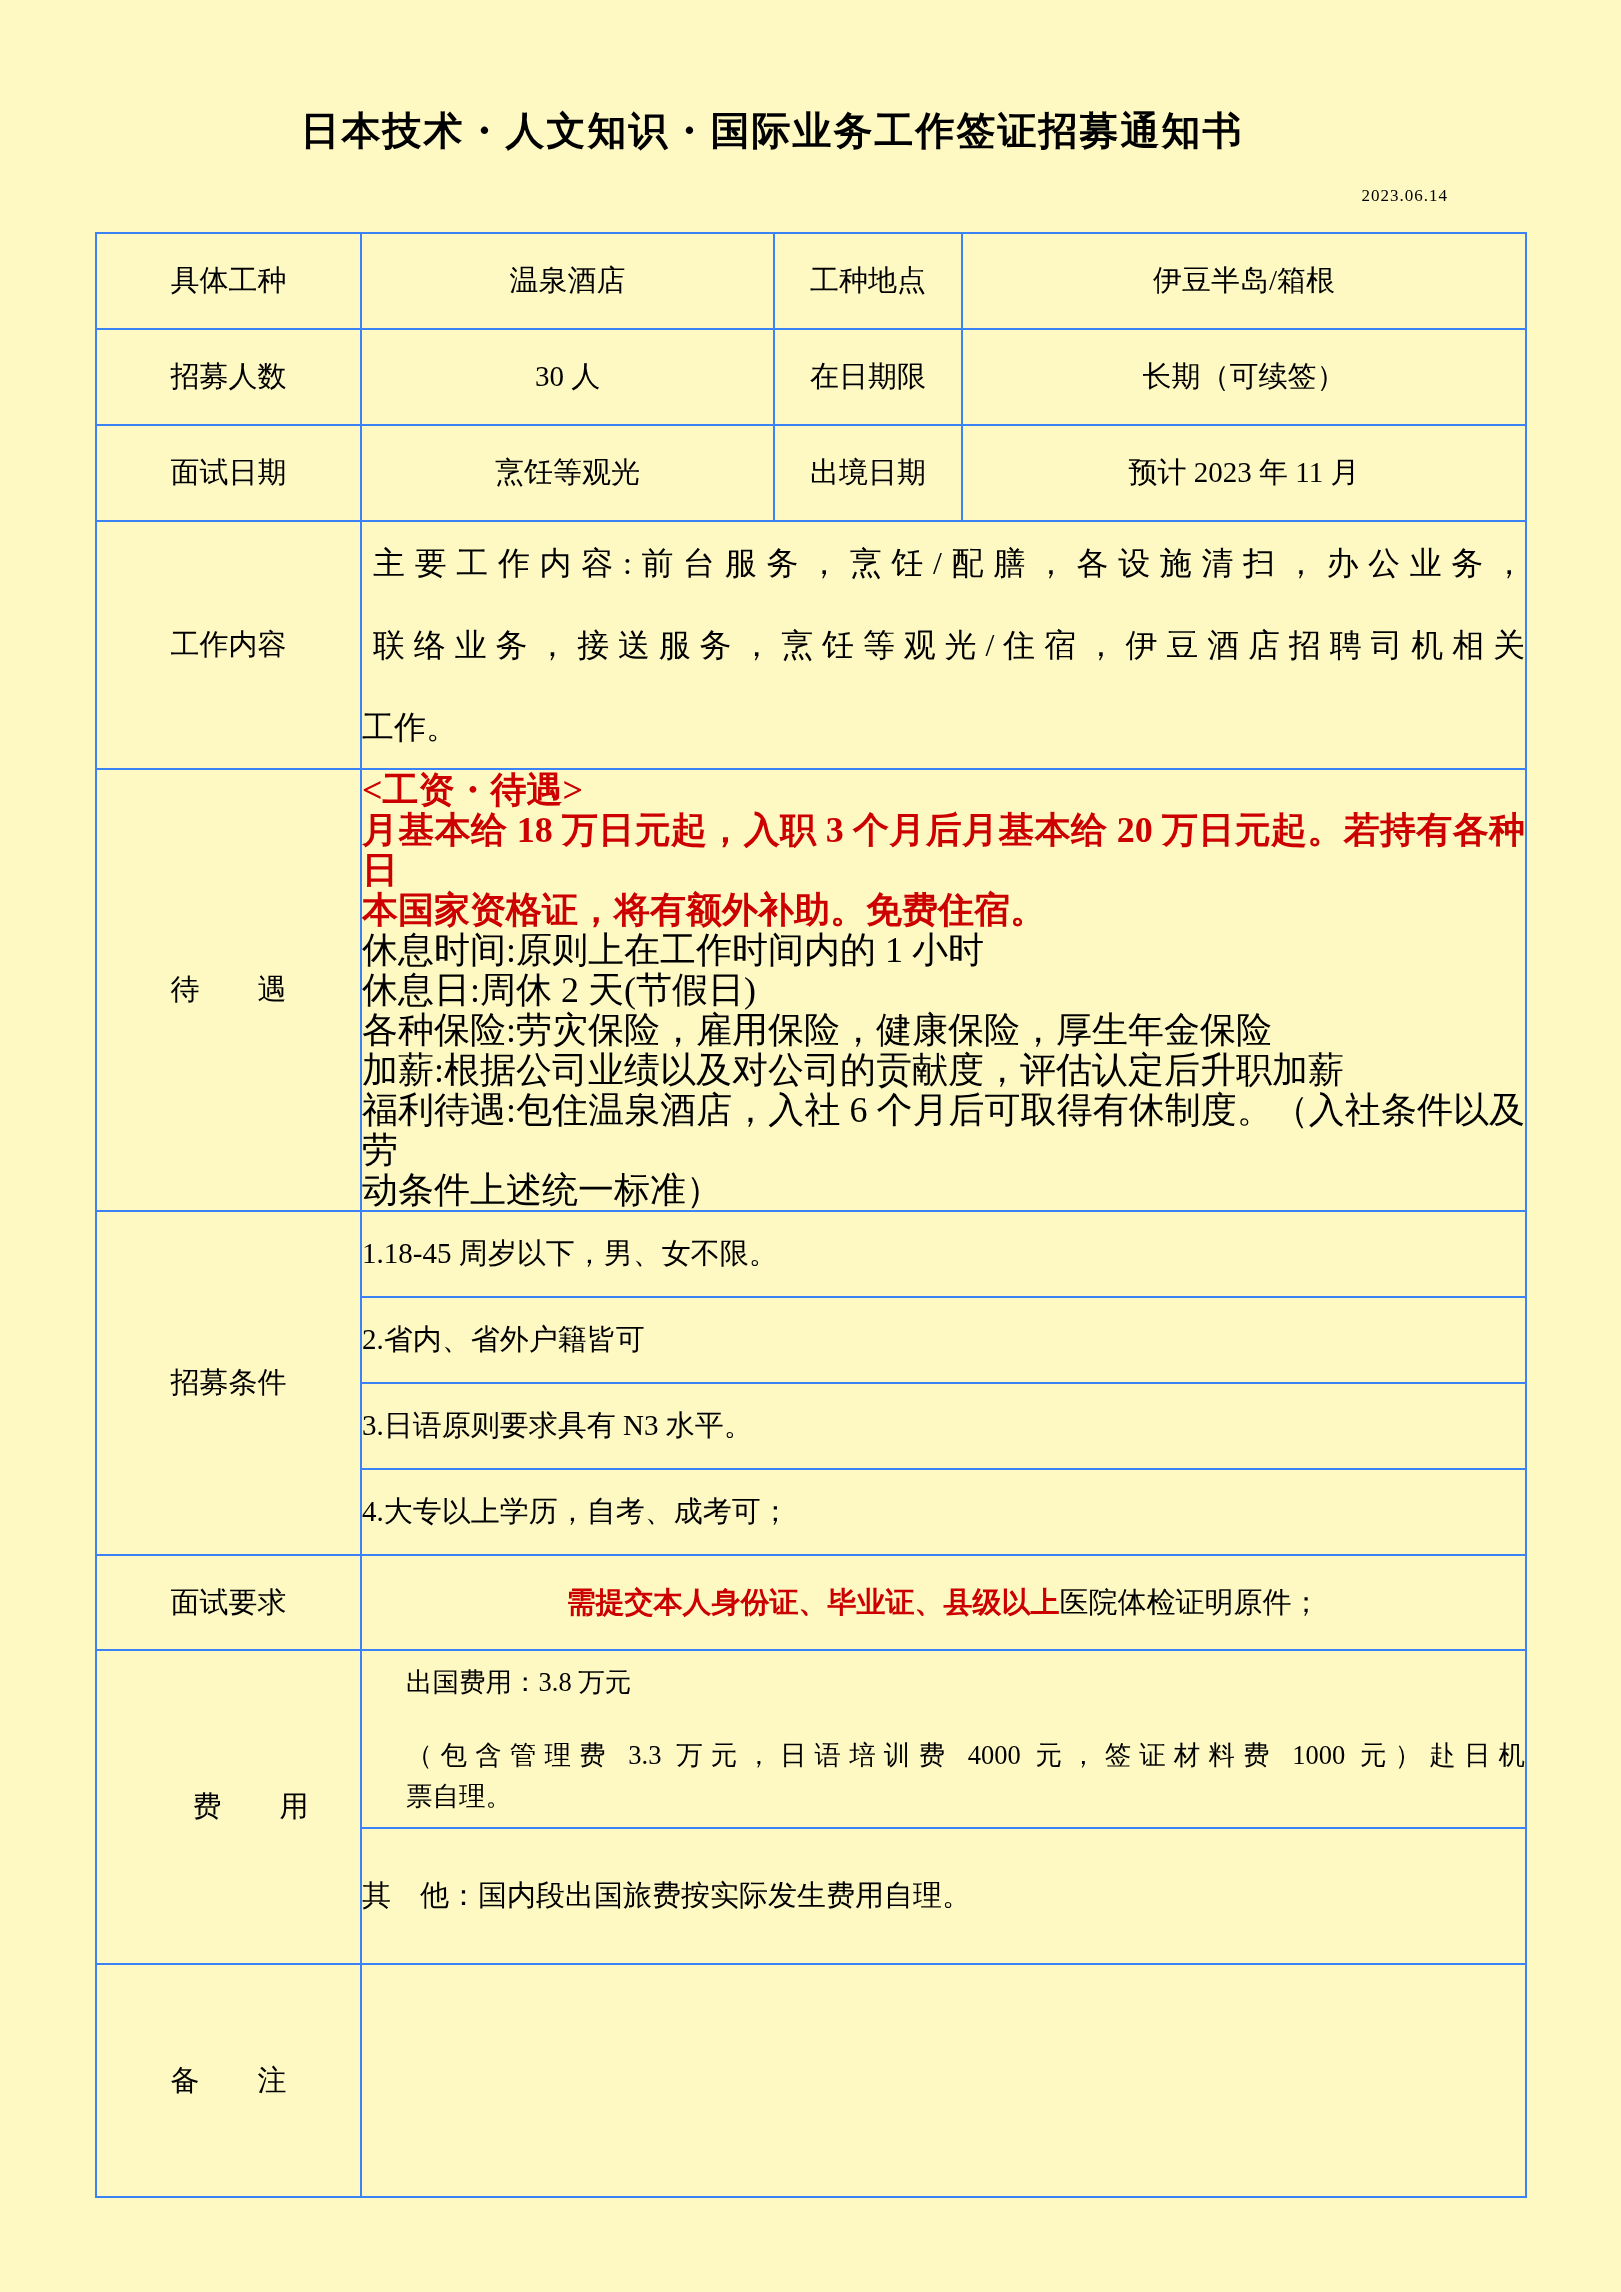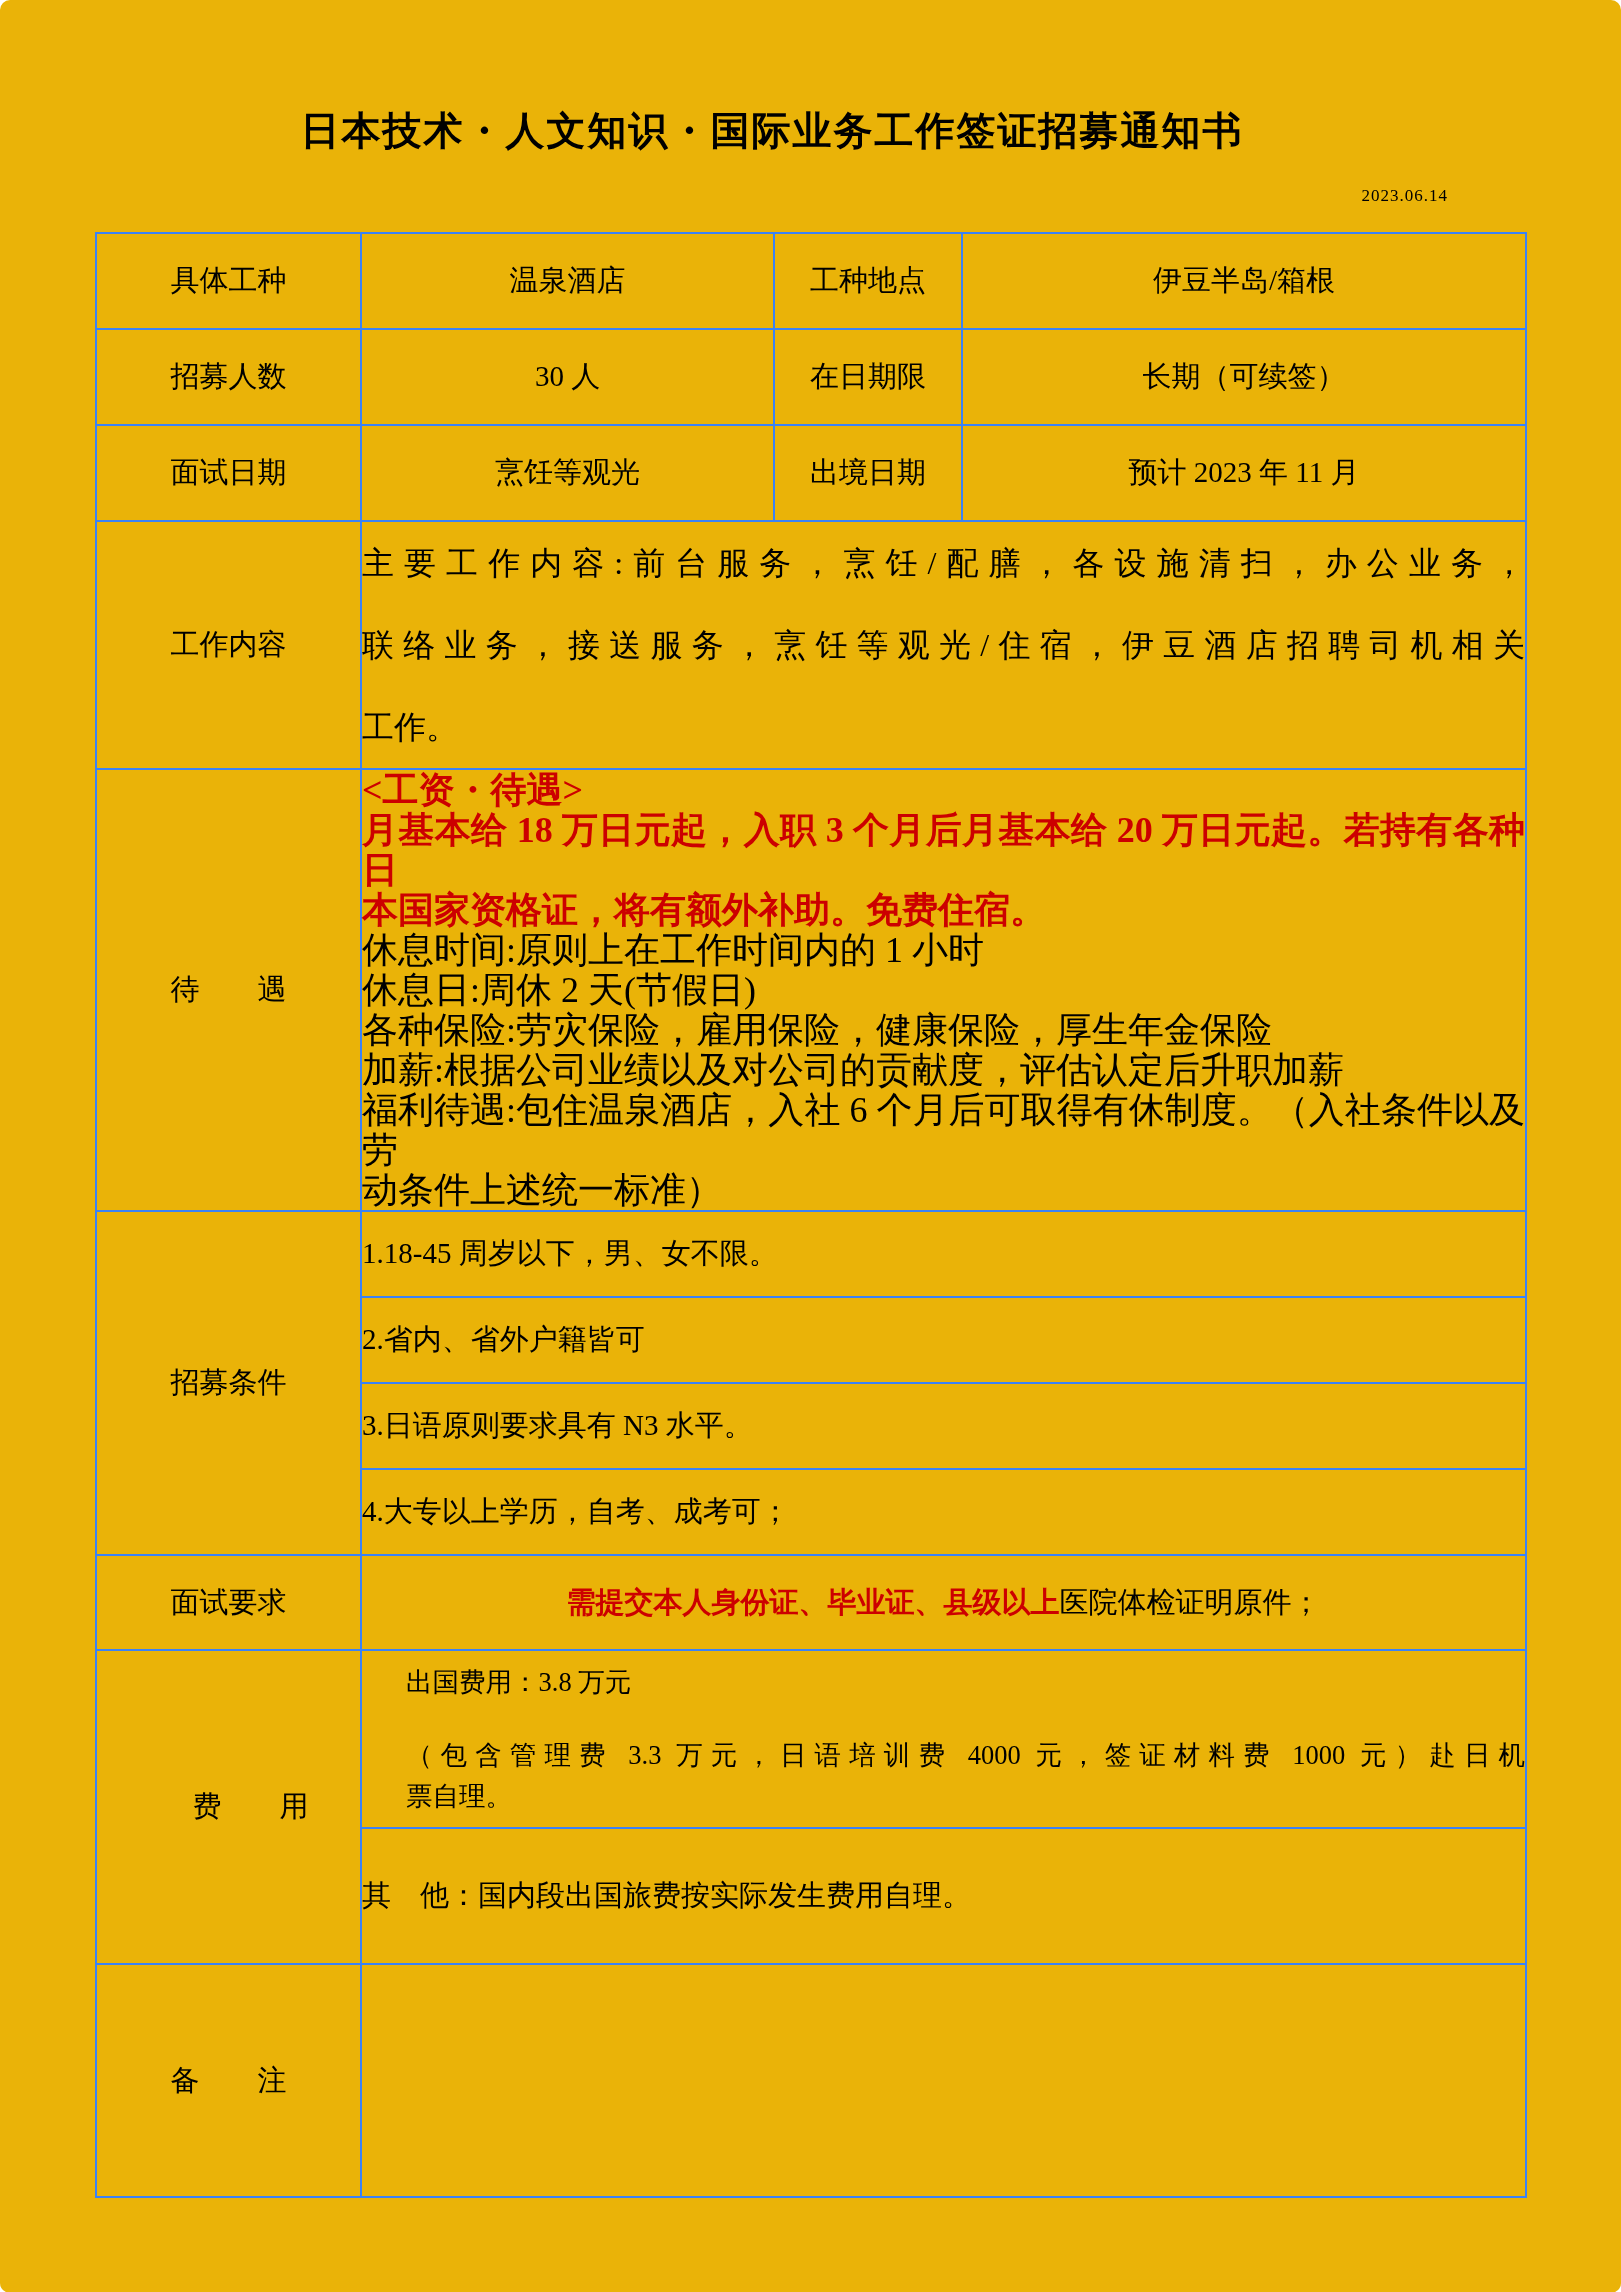--- a/index.html
+++ b/index.html
@@ -1,23 +1,22 @@
 <!DOCTYPE html>
 <html lang="zh" style="--accent-red: #cc0000;"><head>
 <meta charset="utf-8">
 <style>
   html,body{margin:0;padding:0;background:#ffffff;}
   .page{
     position:relative;
     width:1621px;height:2293px;
-    background:#eab308;
+    background:#fef9c3;
     font-family:"Liberation Serif","DejaVu Serif",serif;
     color:#000;
     overflow:hidden;
-    border-radius:10px;
   }
   .title{
     position:absolute;top:104px;left:0;width:1544px;
     text-align:center;
     font-size:39px;font-weight:bold;letter-spacing:2px;
     white-space:nowrap;
   }
   .date{
     position:absolute;top:186px;right:173px;
     font-size:17px;letter-spacing:1px;
@@ -41,21 +40,21 @@
   tr.r-work td{height:246px;}
   tr.r-treat td{height:384px;}
   tr.r-cond td{height:84px;}
   tr.r-itv td{height:93px;}
   tr.r-fee1 td{height:176px;padding-left:44px;}
   tr.r-fee2 td{height:134px;}
   tr.r-rem td{height:231px;}
   
   td.work{padding:0 13.7px 0 21.6px;}
   .work-line{font-size:32px;line-height:82px;white-space:nowrap;}
-  .work-line.j{text-align:justify;text-align-last:justify;white-space:normal;}
+  .work-line.j{text-align:justify;text-align-last:justify;white-space:normal;padding-left:11px;}
   
   td.treat{padding:7.8px 13.7px 3.9px 11.8px;vertical-align:top;}
   .treat-line{font-size:36px;line-height:40px;}
   .treat-line.j{text-align:justify;text-align-last:justify;}
   .red{color:var(--accent-red,#cc0000);font-weight:bold;}
   
   td.cond{font-size:26.5px;padding-left:19.6px;}
   
   td.itv{font-size:27.4px;padding-left:19.6px;text-align:center;}
   

